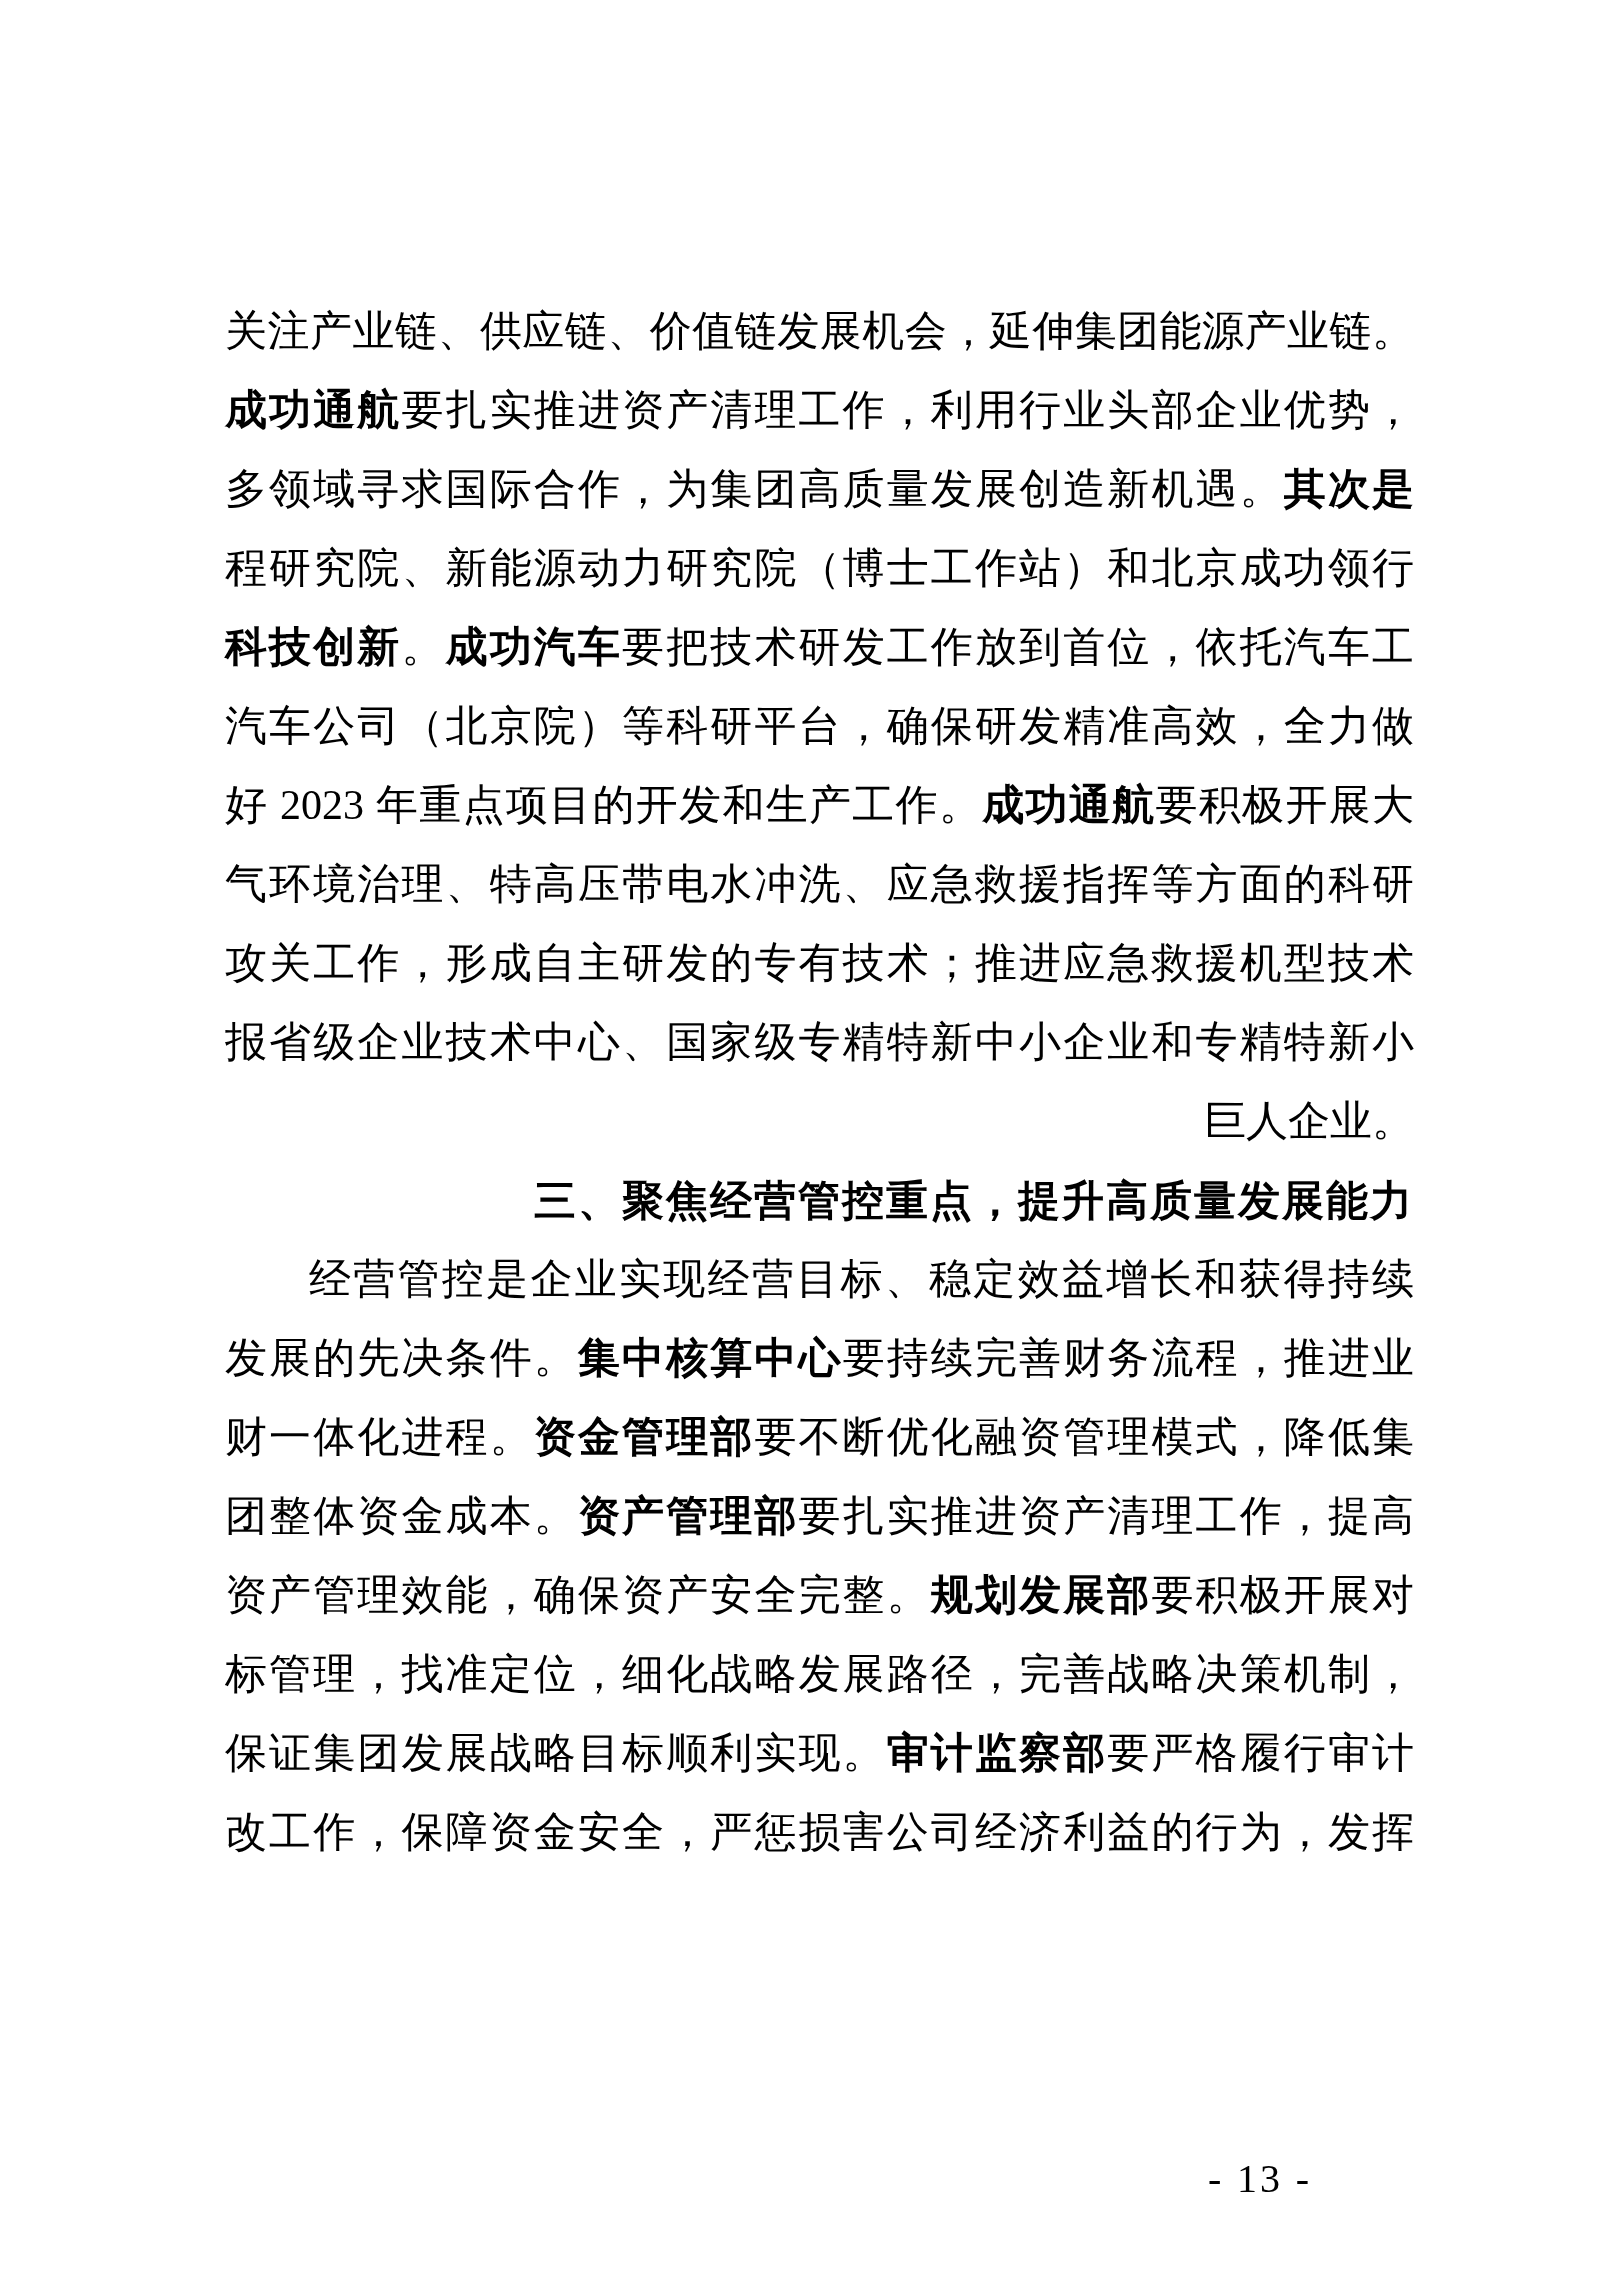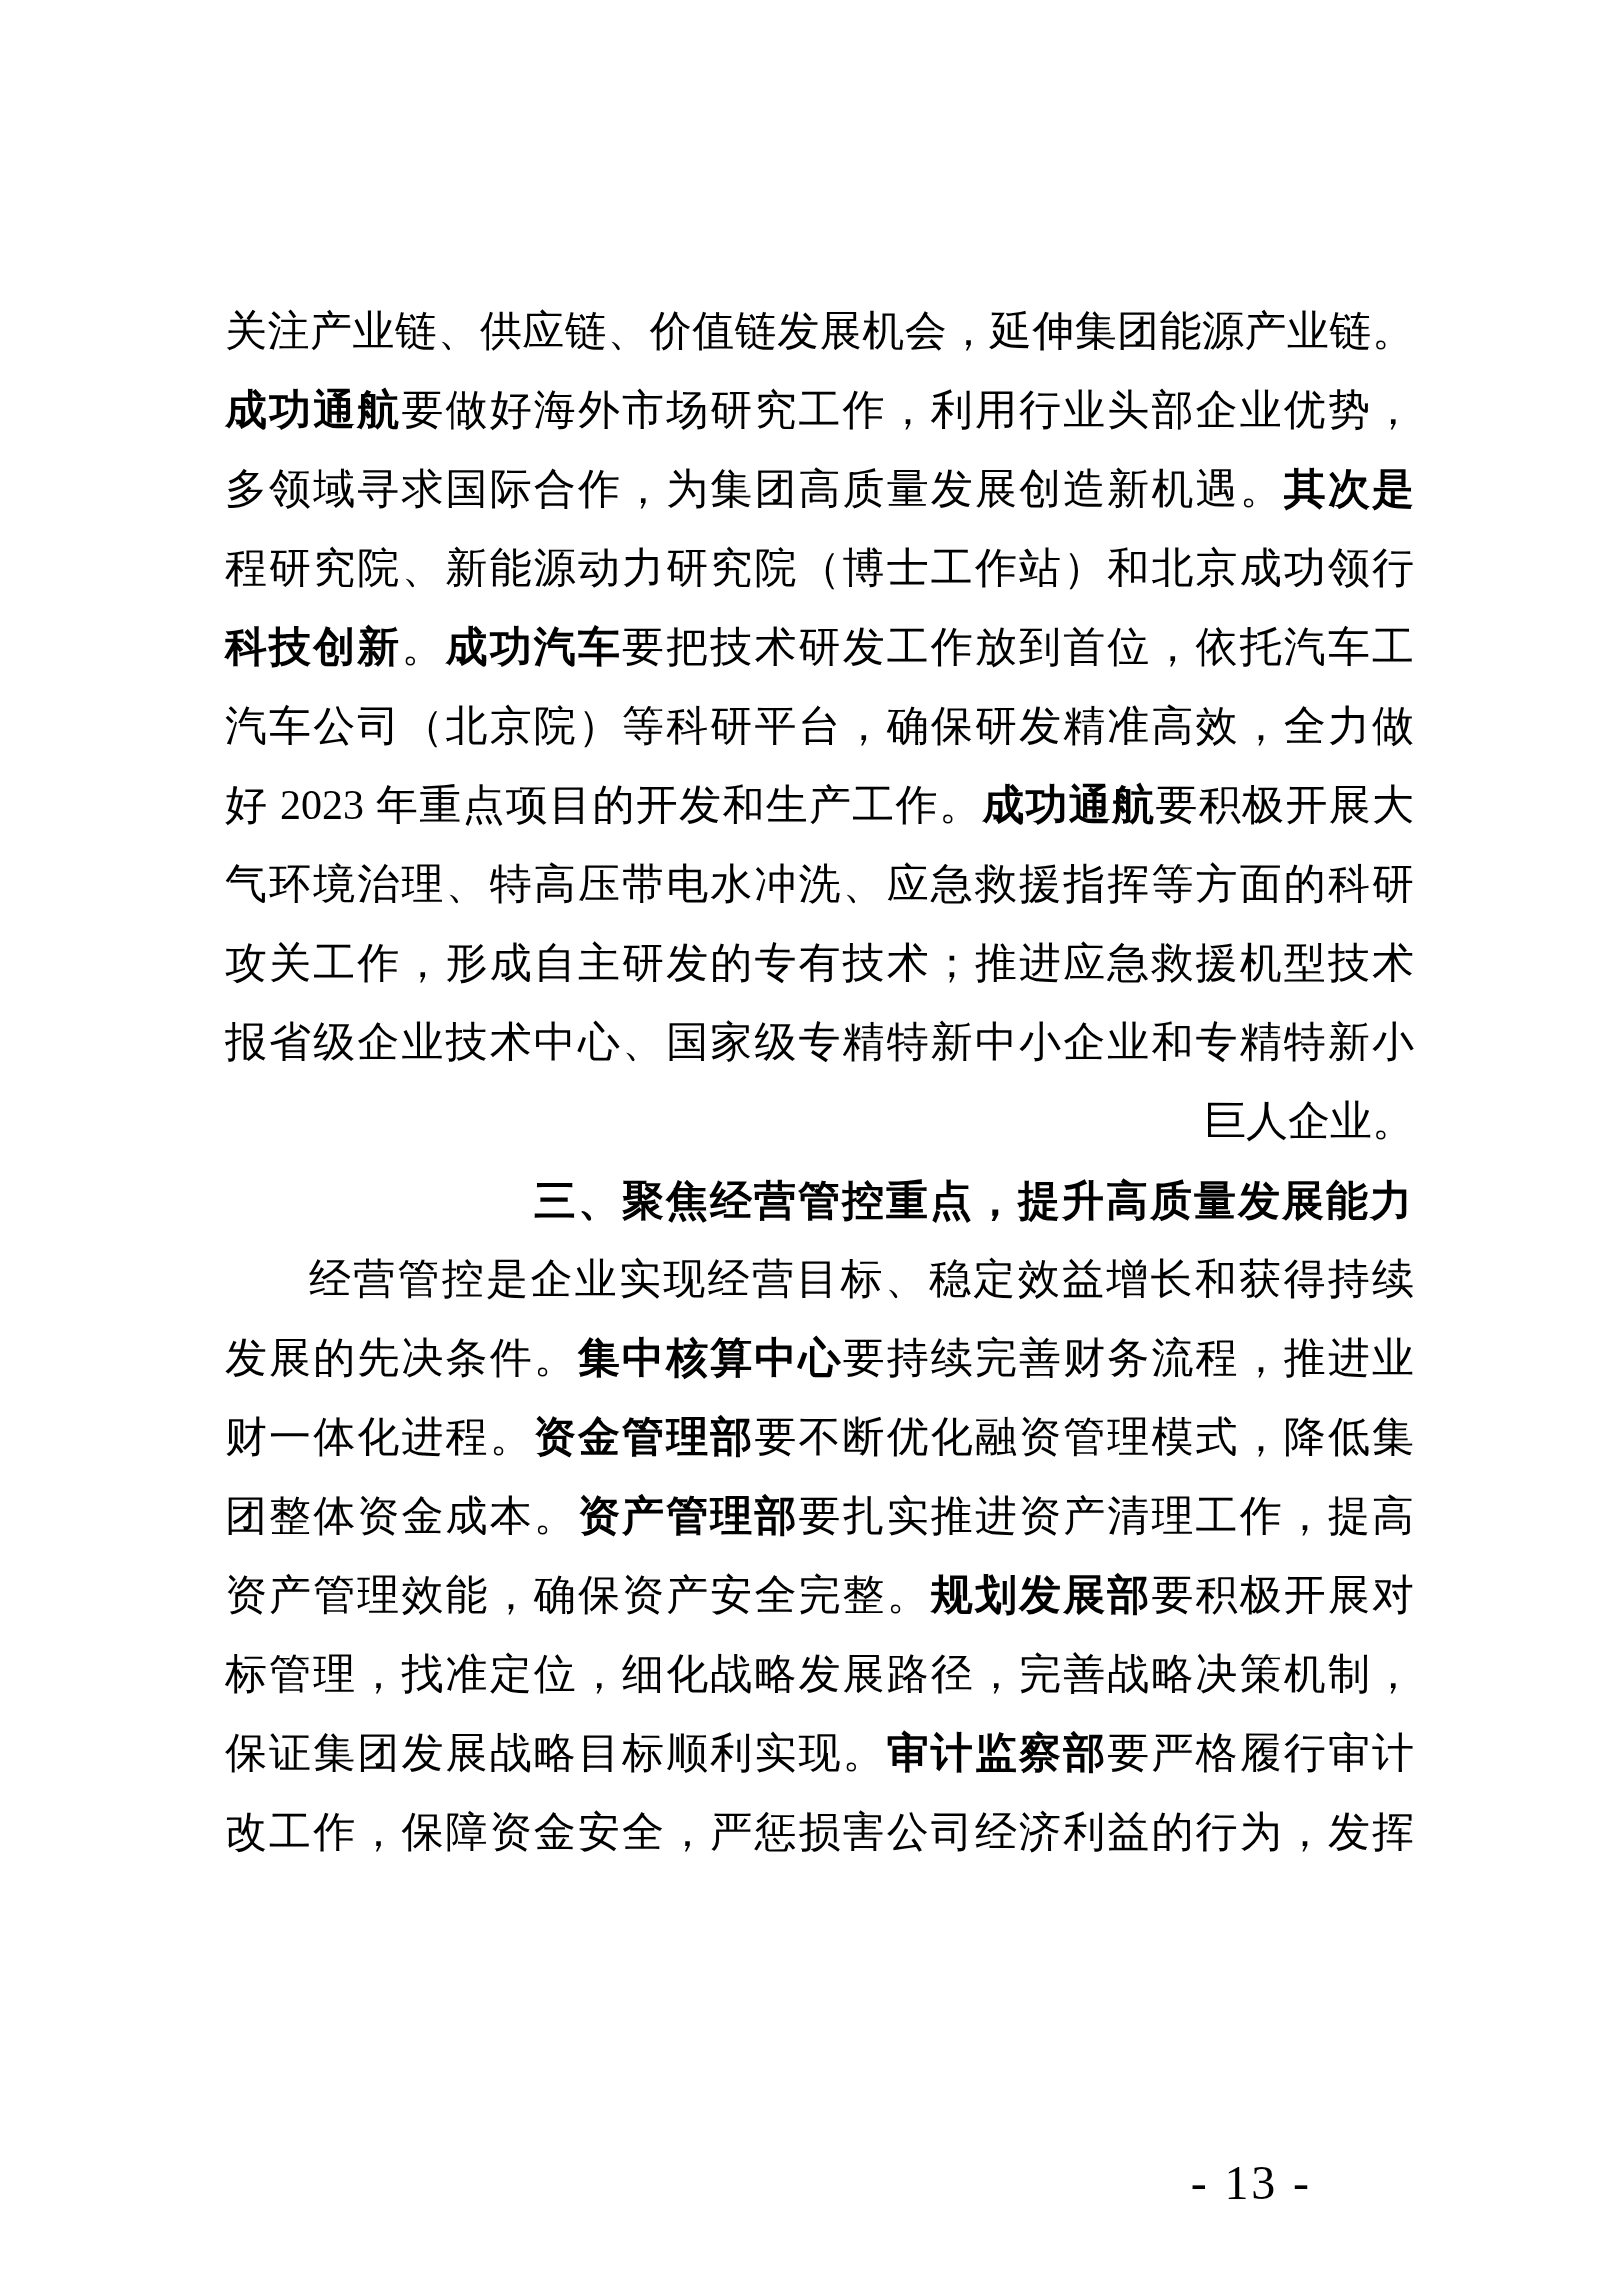--- a/index.html
+++ b/index.html
@@ -48,32 +48,32 @@
     font-weight: 700;
     text-indent: 84px;
     letter-spacing: 2px;
   }
 
   .page-footer {
     position: absolute;
     top: 2155px;
     right: 208px;
     font-family: "Liberation Serif", serif;
-    font-size: 48px;
+    font-size: 40px;
     letter-spacing: 2.9px;
     color: #000000;
   }
 </style>
 </head>
 <body>
 
 <div class="page">
   <div class="doc-body">
       <div class="line justify"><span class="normal">关注产业链、供应链、价值链发展机会，延伸集团能源产业链。</span></div>
-      <div class="line justify"><span class="bold">成功通航</span><span class="normal">要做好海外市场研究工作，利用行业头部企业优势，</span></div>
+      <div class="line justify"><span class="bold">成功通航</span><span class="normal">要扎实推进资产清理工作，利用行业头部企业优势，</span></div>
       <div class="line justify"><span class="normal">多领域寻求国际合作，为集团高质量发展创造新机遇。</span><span class="bold">其次是</span></div>
       <div class="line justify"><span class="normal">程研究院、新能源动力研究院（博士工作站）和北京成功领行</span></div>
       <div class="line justify"><span class="bold">科技创新</span><span class="normal">。</span><span class="bold">成功汽车</span><span class="normal">要把技术研发工作放到首位，依托汽车工</span></div>
       <div class="line justify"><span class="normal">汽车公司（北京院）等科研平台，确保研发精准高效，全力做</span></div>
       <div class="line justify"><span class="normal">好 2023 年重点项目的开发和生产工作。</span><span class="bold">成功通航</span><span class="normal">要积极开展大</span></div>
       <div class="line justify"><span class="normal">气环境治理、特高压带电水冲洗、应急救援指挥等方面的科研</span></div>
       <div class="line justify"><span class="normal">攻关工作，形成自主研发的专有技术；推进应急救援机型技术</span></div>
       <div class="line justify"><span class="normal">报省级企业技术中心、国家级专精特新中小企业和专精特新小</span></div>
       <div class="line"><span class="normal">巨人企业。</span></div>
       <div class="line heading">三、聚焦经营管控重点，提升高质量发展能力</div>

